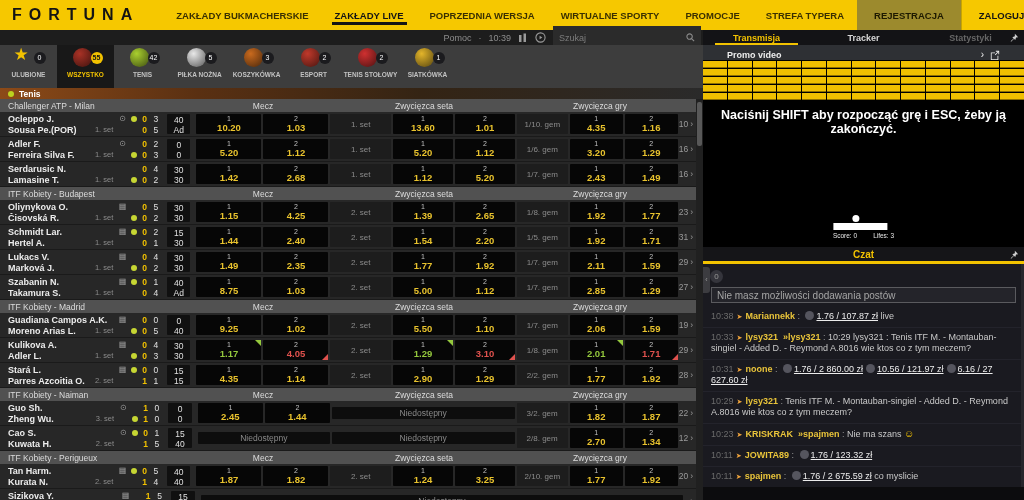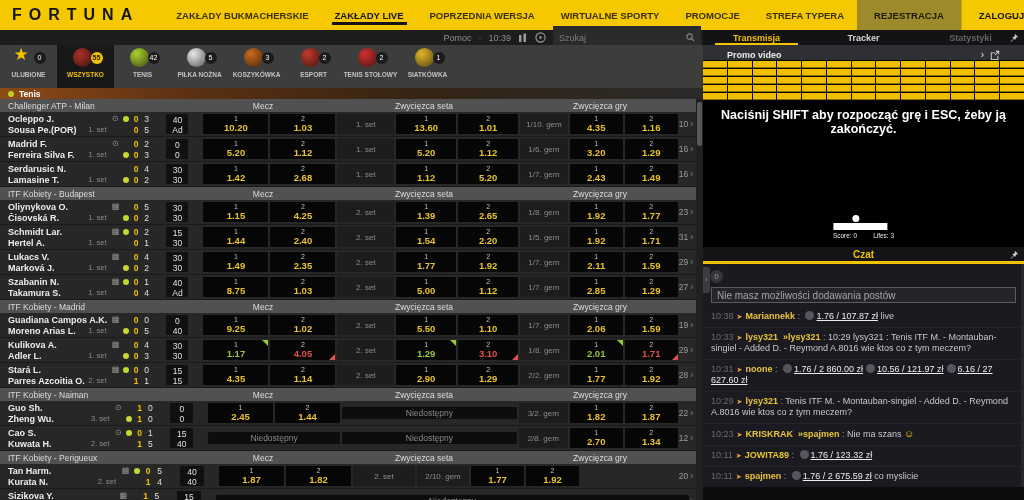--- a/index.html
+++ b/index.html
@@ -67,21 +67,21 @@
   .c-icon{width:15px;padding-top:2px;color:#9a9a9a;font-size:8px;text-align:center;line-height:10px}
   .c-ball{width:10px;padding-top:2px}
   .c-ball span{display:block;height:11px}
   .c-ball .ball{position:relative}
   .c-ball .ball::after{content:"";position:absolute;left:1px;top:2px;width:6px;height:6px;border-radius:50%;background:#c6d633}
   .c-sets,.c-games{padding-top:2px;text-align:center}
   .c-sets{width:10px}.c-games{width:13px}
   .c-sets span,.c-games span{display:block;height:11px;font-size:8.5px;line-height:10px}
   .c-sets span{color:#f2c200;font-weight:bold}
   .c-games span{color:#e0e0e0}
-  .c-pts{width:24px;margin:2px 14px;background:#101010;border-radius:1px;padding-top:1px}
+  .c-pts{width:24px;margin:2px 5px;background:#101010;border-radius:1px;padding-top:1px}
   .c-pts span{display:block;height:10px;font-size:8.5px;line-height:10px;color:#e0e0e0;text-align:center}
   .obox{position:relative;margin:2px 1px;background:#060606;border-radius:1px;display:flex;
     flex-direction:column;align-items:center;justify-content:center;cursor:pointer}
   .g-mecz .obox{width:65px}.g-set .obox{width:60px}.g-gem .obox{width:53px}
   .osel{font-size:7px;line-height:8px;color:#c0c0c0}
   .oval{font-size:9.5px;line-height:10px;font-weight:bold;color:#e9c32e}
   .obox.up .oval{color:#94c83d}
   .obox.down .oval{color:#e0524e}
   .obox.up::after{content:"";position:absolute;top:0;right:0;border:3px solid transparent;border-top-color:#94c83d;border-right-color:#94c83d}
   .obox.down::after{content:"";position:absolute;bottom:0;right:0;border:3px solid transparent;border-bottom-color:#e0524e;border-right-color:#e0524e}
@@ -321,21 +321,21 @@
           <div class="obox">
      <span class="osel">2</span>
             <span class="oval">1.16</span>
           </div>
         </div>
     <div class="ccount">10<span>›</span></div>
   </div>
       <div class="mrow">
     <div class="c-names">
       <div class="nline">
-            <span class="pname">Madrid F.</span>
+            <span class="pname">Adler F.</span>
           </div>
       <div class="nline">
             <span class="pname">Ferreira Silva F.</span>
         <span class="rset">1. set</span>
           </div>
     </div>
     <div class="c-icon">⊙</div>
     <div class="c-ball">
       <span class=""></span>
           <span class="ball"></span>
@@ -1024,20 +1024,30 @@
           <div class="obox">
      <span class="osel">1</span>
             <span class="oval">1.87</span>
           </div>
           <div class="obox">
      <span class="osel">2</span>
             <span class="oval">1.82</span>
           </div>
         </div>
         <div class="mlabel ml-set">2. set</div>
+         <div class="mgroup g-set">
+          <div class="obox">
+     <span class="osel">1</span>
+            <span class="oval">1.24</span>
+          </div>
+          <div class="obox">
+     <span class="osel">2</span>
+            <span class="oval">3.25</span>
+          </div>
+        </div>
         <div class="mlabel ml-gem">2/10. gem</div>
          <div class="mgroup g-gem">
           <div class="obox">
      <span class="osel">1</span>
             <span class="oval">1.77</span>
           </div>
           <div class="obox">
      <span class="osel">2</span>
             <span class="oval">1.92</span>
           </div>

